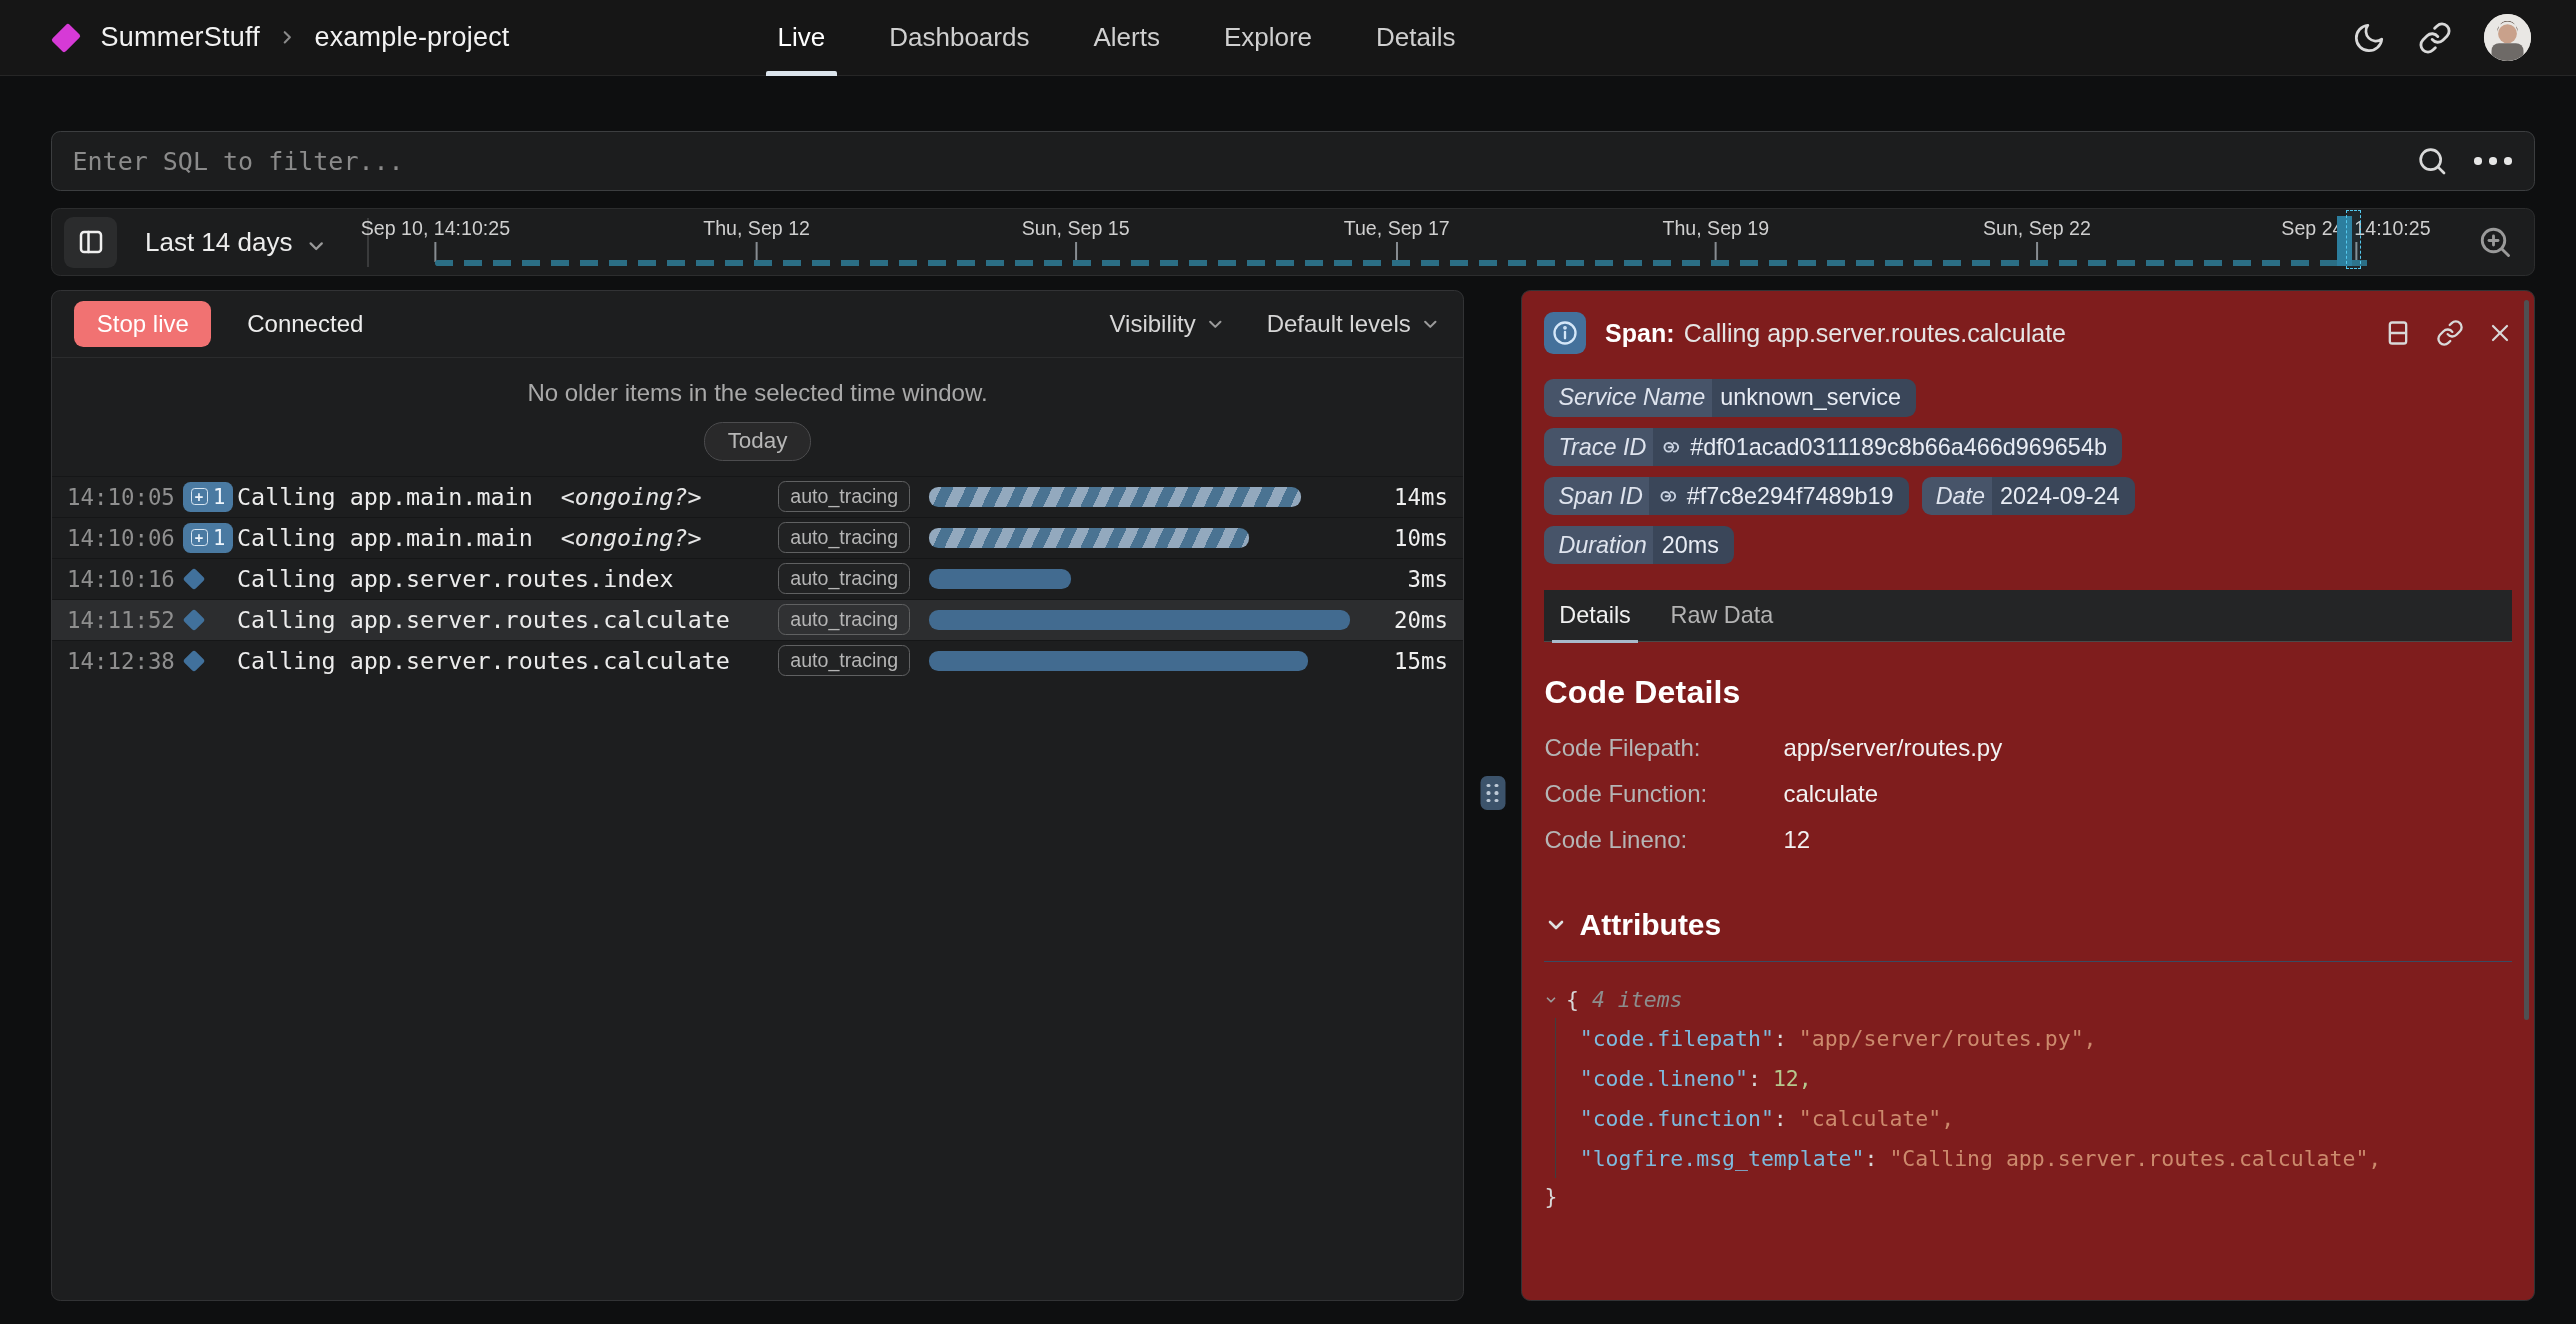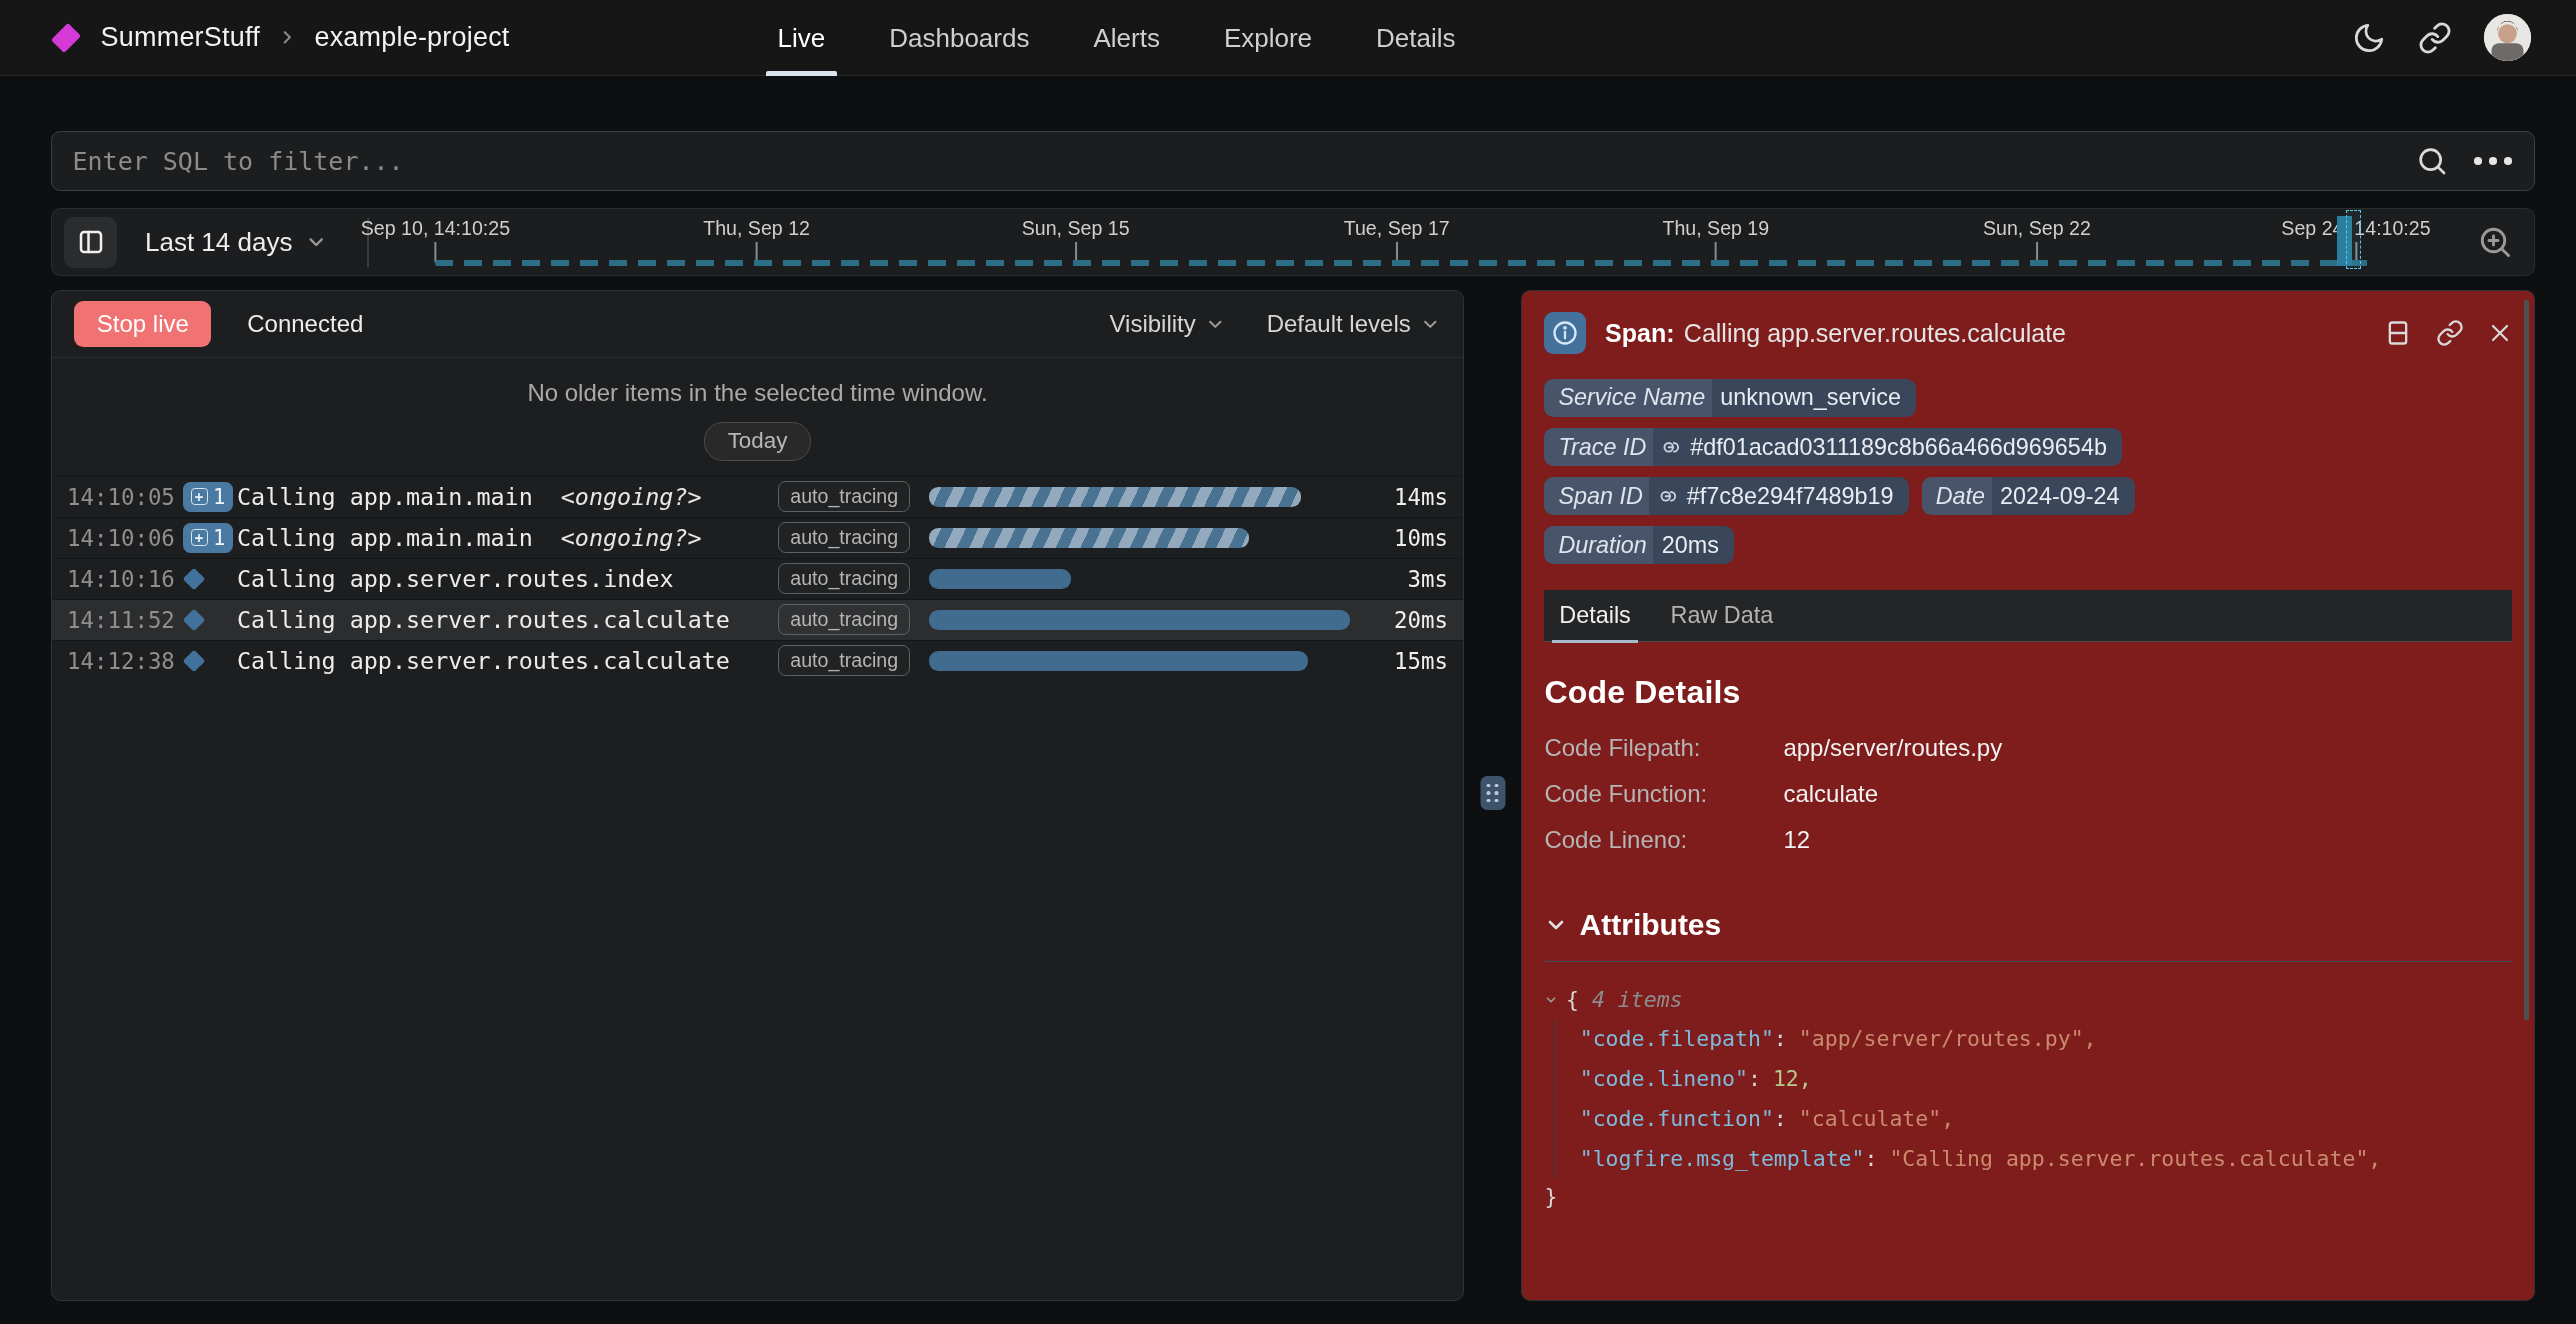--- a/index.html
+++ b/index.html
@@ -8,21 +8,21 @@
     background: #0e0f10;
     font-family: "Liberation Sans", sans-serif;
     color: #ececec;
     -webkit-font-smoothing: antialiased;
   }
   .mono { font-family: "DejaVu Sans Mono", monospace; }
 
   
   .topnav {
     height: 76px; background: #161616; border-bottom: 0.9px solid #262626;
-    display: flex; padding: 0 45px 0 54px;
+    display: flex; align-items: center; padding: 0 45px 0 54px;
   }
   .crumbs { display: flex; align-items: center; gap: 17px; }
   .logo-diamond {
     width: 24px; height: 24px; background: #d63ad6; border-radius: 2.8px;
     transform: rotate(45deg) scaleX(0.78); margin-right: 5.6px;
   }
   .crumb-org, .crumb-project { font-size: 27px; color: #f2f2f2; letter-spacing: 0.2px; }
   .crumb-sep { color: #8a8a8a; display: flex; }
   .nav-tabs { display: flex; align-items: stretch; height: 76px; margin-left: 236px; gap: 0; }
   .nav-tab {
@@ -62,21 +62,21 @@
   
   .time-bar {
     margin-top: 17px; height: 68px; background: #1c1d1e; border: 0.9px solid #2c2d2e;
     border-radius: 9.3px; display: flex; align-items: center; position: relative; padding-left: 12px;
   }
   .tb-toggle {
     width: 53px; height: 51px; background: #2b2c2d; border-radius: 9.3px; border: none;
     color: #f0f0f0; display: flex; align-items: center; justify-content: center; cursor: pointer;
   }
   .tb-range {
-    display: flex; align-items: center; gap: 13px; margin-left: 28px; cursor: pointer;
+    display: flex; align-items: flex-end; gap: 13px; margin-left: 28px; cursor: pointer;
     background: none; border: none; color: #ededed; font-size: 26px; font-family: inherit;
   }
   .tb-range .chev { color: #9a9a9a; display: flex; }
   .tb-divider { width: 1.9px; height: 49px; background: #3a3b3c; margin: 0 0 0 39px; }
   .tb-track { flex: 1; position: relative; height: 100%; margin-right: 80px; }
   .tick { position: absolute; top: 8.4px; transform: translateX(-50%); display: flex; flex-direction: column; align-items: center; }
   .tick-label { font-size: 19.6px; color: #cfcfcf; white-space: nowrap; }
   .tick-line { width: 1.9px; height: 19.6px; background: #9aa0a6; opacity: 0.85; margin-top: 1.9px; }
   .dashline {
     position: absolute; left: 3.2%; right: 3.8%; bottom: 9.3px; height: 5.6px;

